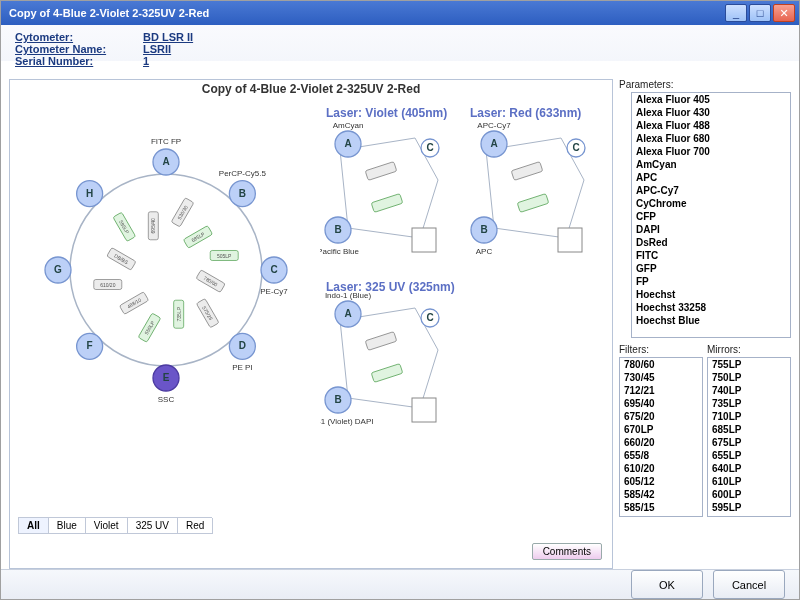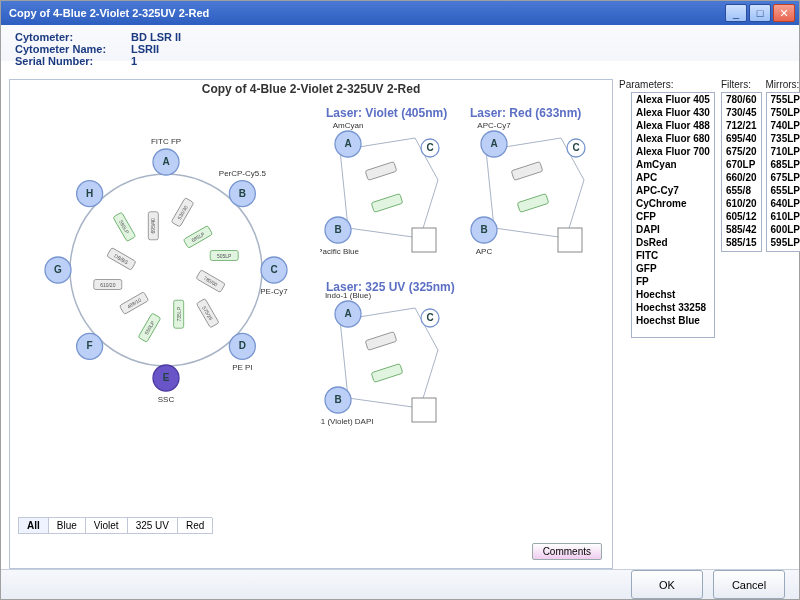--- a/index.html
+++ b/index.html
@@ -15,21 +15,21 @@
   .titlebar .title { flex:1; font-weight:bold; font-size:11px; }
   .win-btns { display:flex; gap:2px; }
   .win-btn { width:22px; height:18px; border:1px solid #2a4c9a;
              background:linear-gradient(#cde0ff,#9ec2f7);
              color:#1b3a80; font-size:11px; text-align:center;
              line-height:16px; border-radius:2px; cursor:pointer; }
   .win-btn.close { background:linear-gradient(#f8a090,#e76450);
                    border-color:#c04020; color:#fff; }
   .header { padding:6px 14px 4px; color:#1b3a80; font-weight:bold;
             font-size:11px; }
-  .hrow { display:flex; gap:6px; }
+  .hrow { display:flex; gap:18px;text-decoration:underline; }
   .hlabel { width:110px; color:#1b3a80; }
   .hval { color:#1b3a80; }
   .main { position:absolute; top:78px; bottom:30px; left:8px; right:8px;
           display:flex; gap:6px; }
   .canvas-panel { flex:1; border:1px solid #b8c4d8; background:#fff;
                   position:relative; overflow:hidden; }
   .config-title { position:absolute; left:0; right:0; top:2px;
                   text-align:center; font-weight:bold; font-size:12px;
                   color:#333; }
   .laser-lbl { position:absolute; font-size:12px; color:#5b6fc4;
@@ -53,21 +53,21 @@
   .spinner { width:54px; height:18px; border:1px solid #9aa; background:#fff;
              text-align:right; padding:1px 14px 1px 4px; position:relative;
              font-size:10px; }
   .spinner::after { content:'▴\A▾'; white-space:pre; position:absolute;
                     right:1px; top:-1px; font-size:7px; line-height:8px;
                     color:#666; }
   .comments-btn { position:absolute; right:10px; bottom:8px;
                   border:1px solid #9aa; background:linear-gradient(#fff,#ece);
                   padding:2px 10px; font-size:10px; cursor:pointer;
                   border-radius:2px; }
-  .side { width:172px; display:flex; flex-direction:row; gap:6px; }
+  .side { width:172px; display:flex; flex-direction:column; gap:6px; }
   .side-label { font-size:10px; color:#222; margin-bottom:2px; }
   .listbox { border:1px solid #a6b2c8; background:#fff; overflow-y:scroll;
              font-size:10px; }
   .listbox.params { height:246px;margin-left:12px; }
   .fm-row { display:flex; gap:4px; flex:1; }
   .fm-col { flex:1; display:flex; flex-direction:column; }
   .listbox.fm { height:160px; }
   .li { padding:1px 4px; white-space:nowrap; cursor:default; }
   .li.b { font-weight:bold; }
   .footer { position:absolute; left:0; right:0; bottom:0; height:30px;

